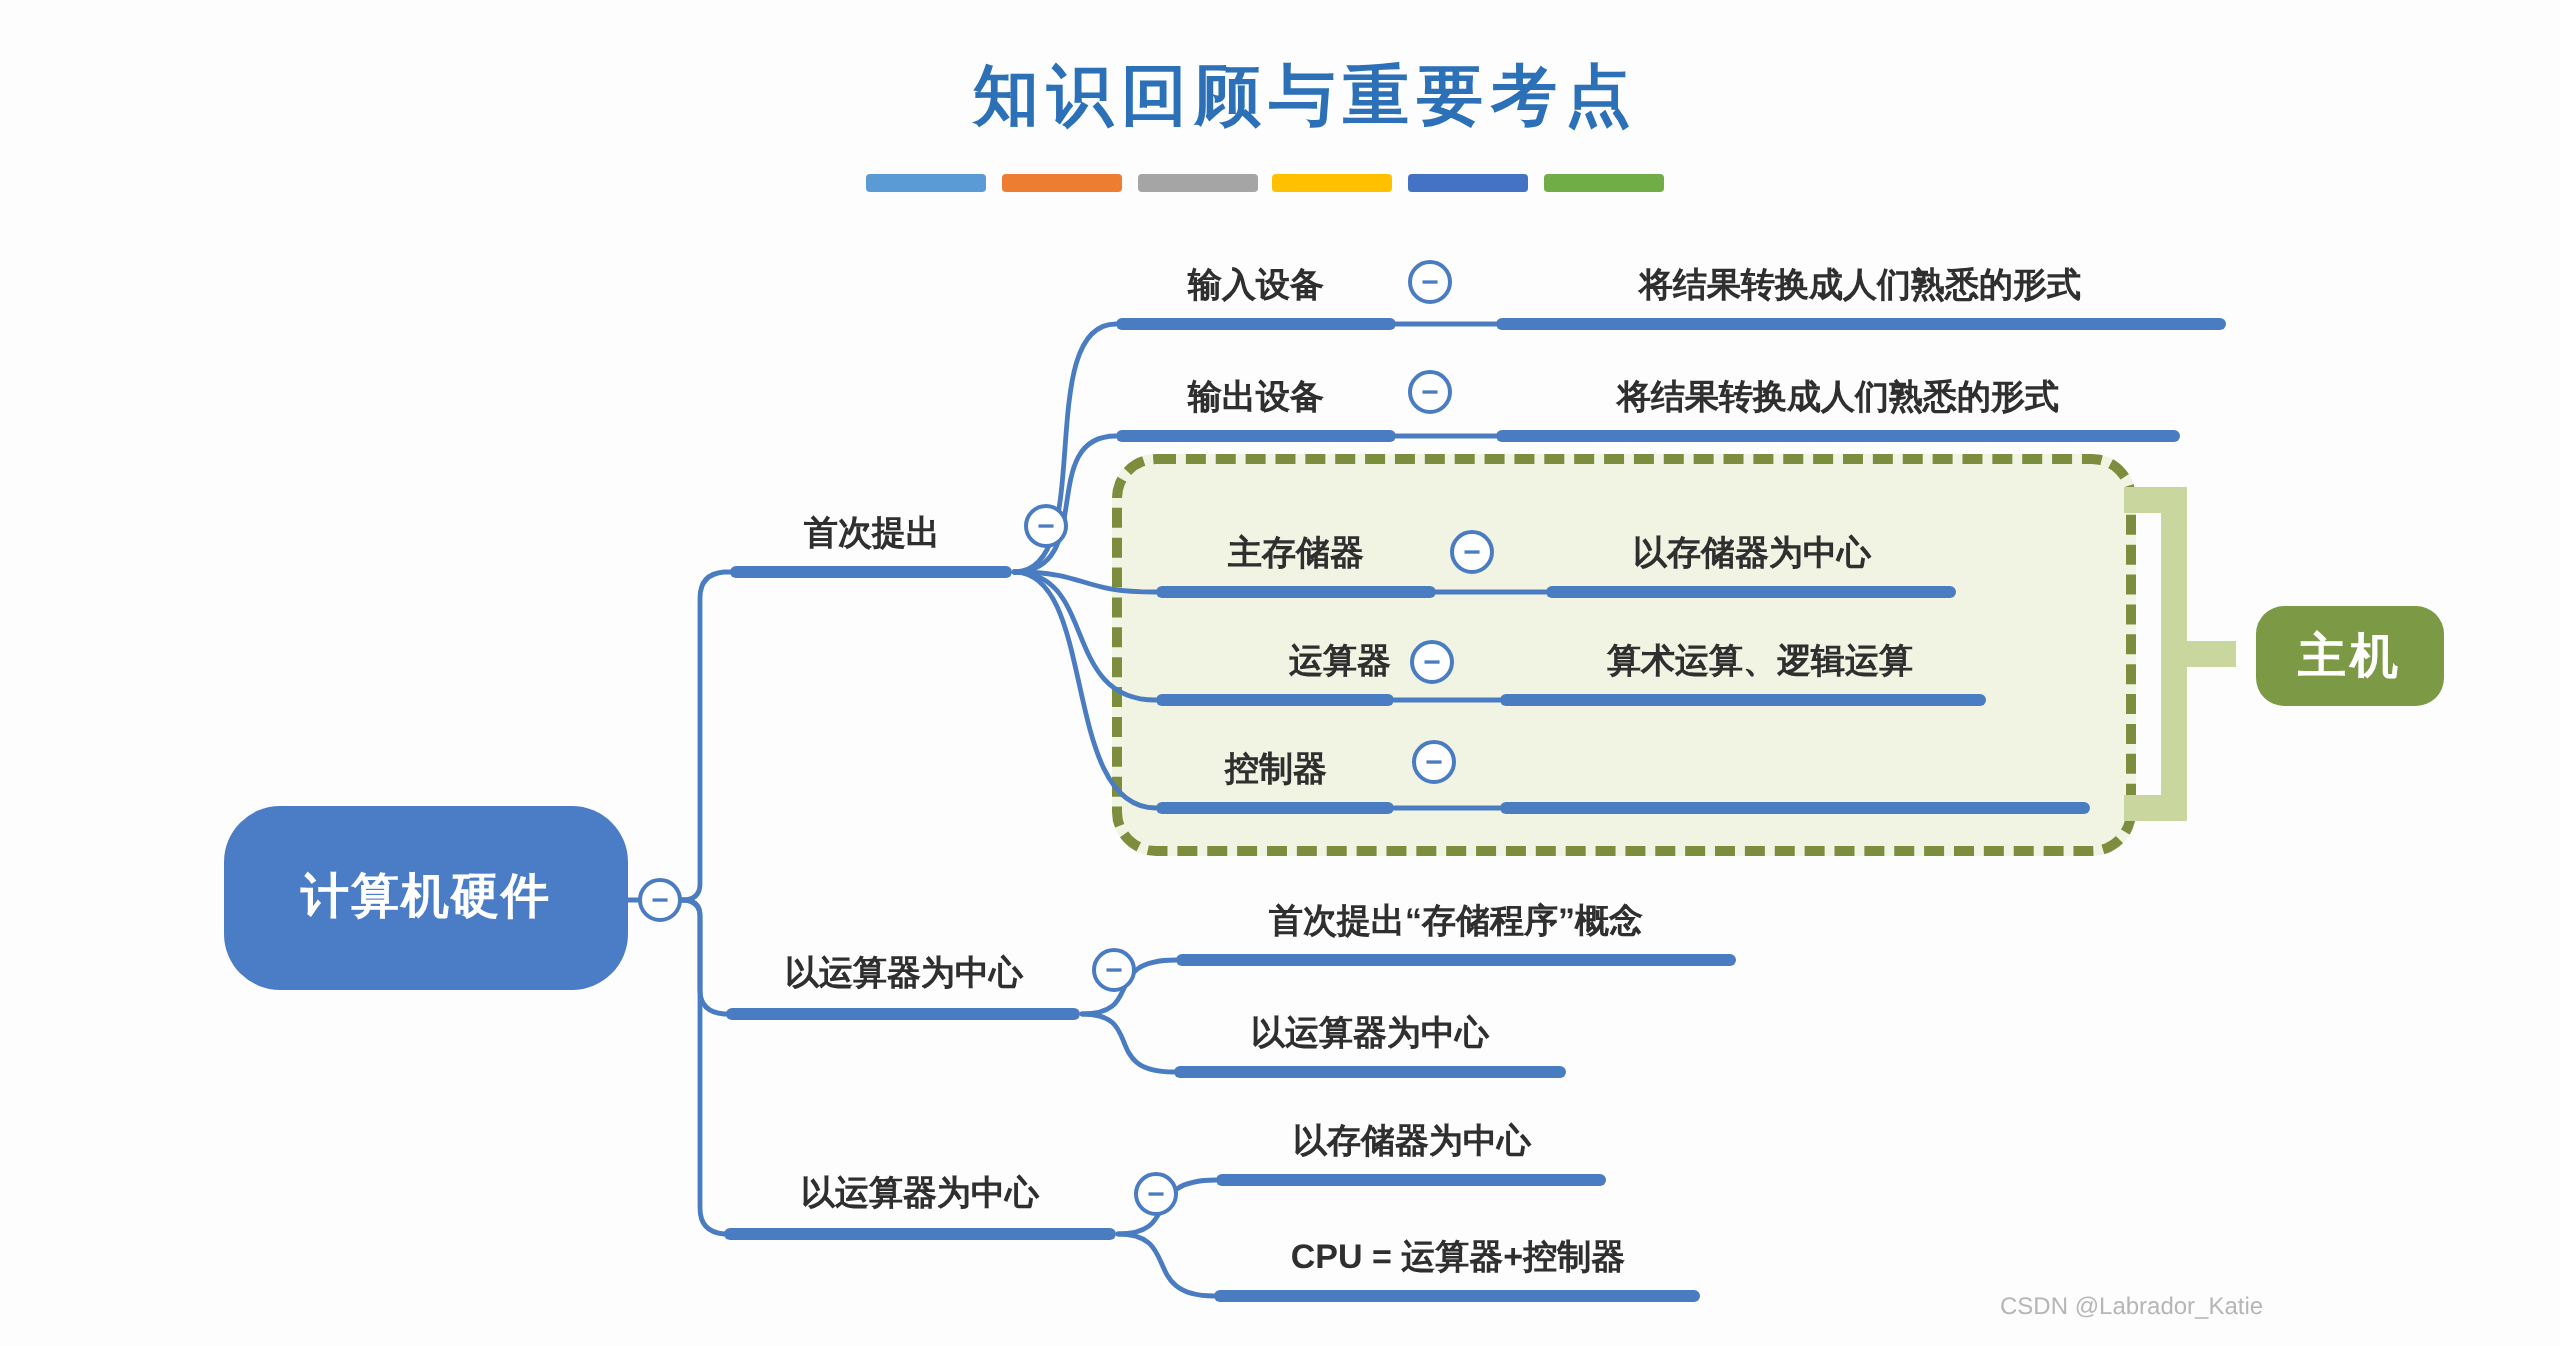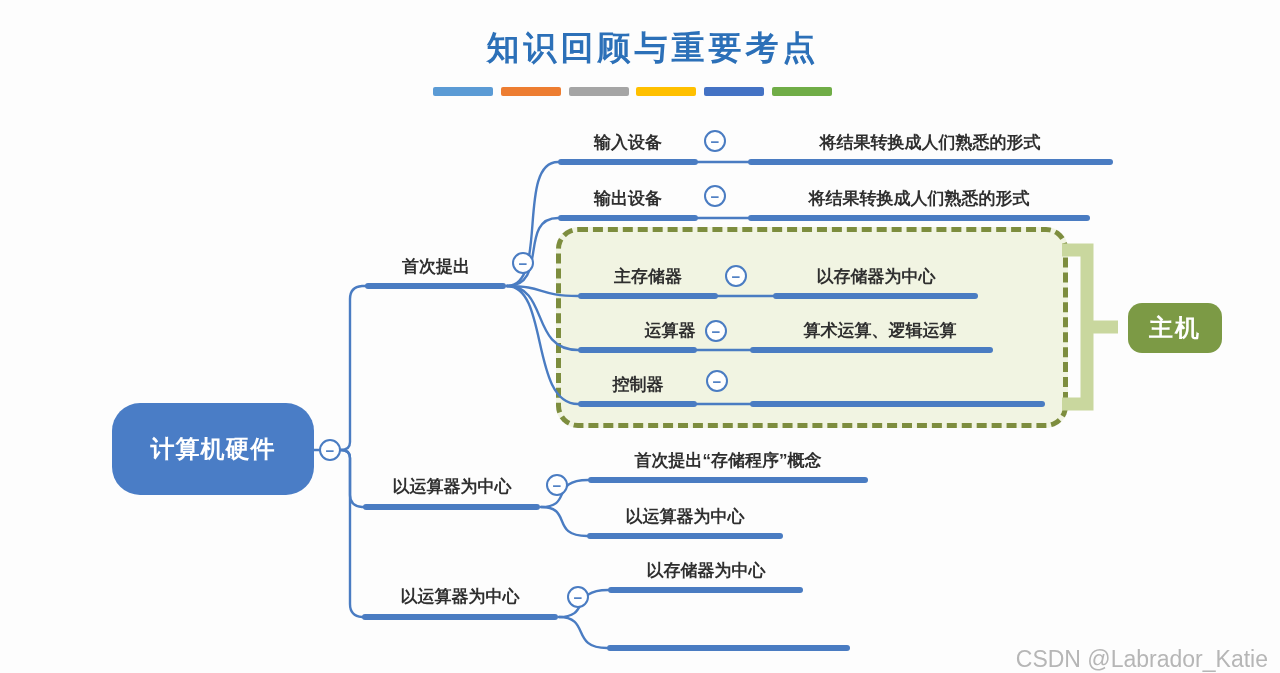--- a/index.html
+++ b/index.html
@@ -43,22 +43,22 @@
     display:flex;flex-direction:column;align-items:center;justify-content:center;
     color:var(--node-text);font-size:24px;font-weight:bold;letter-spacing:1px;line-height:32px;
   }
   .hostnode{
     position:absolute;left:1128px;top:303px;width:94px;height:50px;z-index:3;
     background:var(--host-fill);border-radius:14px;
     display:flex;align-items:center;justify-content:center;
     color:var(--node-text);font-size:24px;font-weight:600;letter-spacing:2px;
   }
   .watermark{
-    position:absolute;left:1000px;top:646px;width:268px;text-align:right;z-index:3;
-    font-size:23px;color:var(--watermark-gray);
+    position:absolute;left:1000px;top:646px;width:268px;text-align:left;z-index:3;
+    font-size:12px;color:var(--watermark-gray);
   }
 </style>
 </head>
 <body>
 
 <div class="stage">
 
   <div class="box"></div>
 
   <svg class="links" width="1280" height="673">
@@ -141,17 +141,18 @@
   <div class="t" style="left:728px;top:447px">首次提出“存储程序”概念</div>
   <div class="ul" style="left:588px;top:477px;width:280px"></div>
   <div class="t" style="left:685px;top:503px">以运算器为中心</div>
   <div class="ul" style="left:587px;top:533px;width:196px"></div>
 
   <div class="t" style="left:460px;top:583px">以运算器为中心</div>
   <div class="ul" style="left:362px;top:614px;width:196px"></div>
   <div class="minus" style="left:567px;top:586px">−</div>
   <div class="t" style="left:706px;top:557px">以存储器为中心</div>
   <div class="ul" style="left:608px;top:587px;width:195px"></div>
+  <div class="t" style="left:729px;top:615px">CPU = 运算器+控制器</div>
   <div class="ul" style="left:607px;top:645px;width:243px"></div>
 
   <div class="watermark">CSDN @Labrador_Katie</div>
 
 </div>
 
 </body></html>

